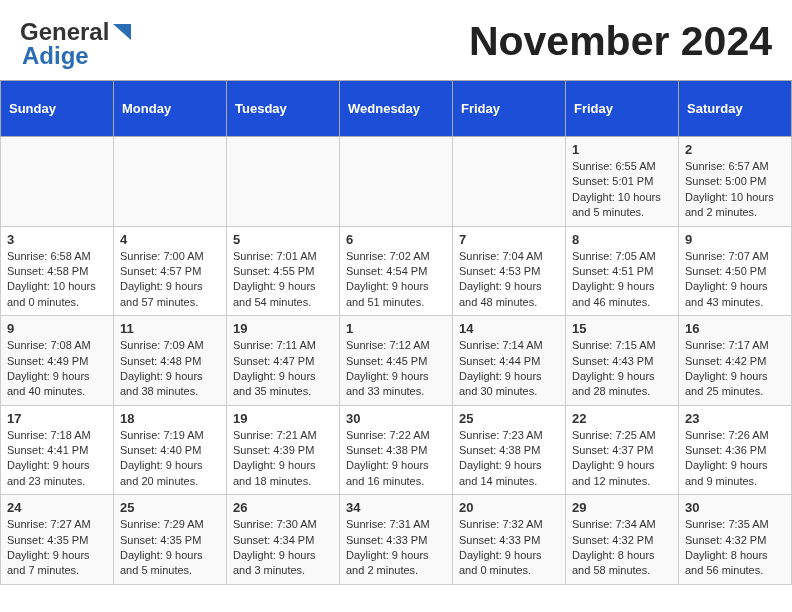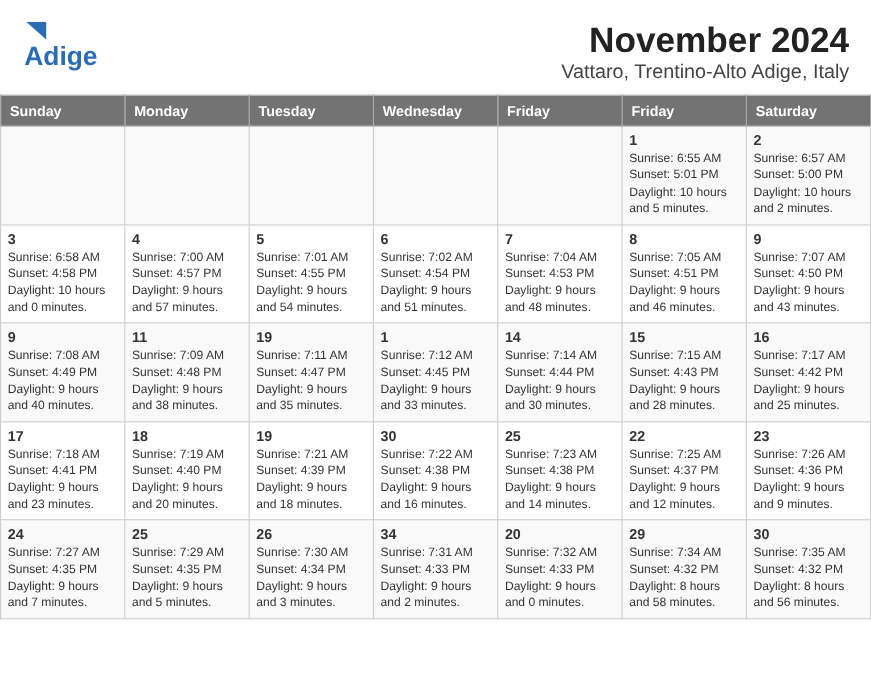--- a/index.html
+++ b/index.html
@@ -1,46 +1,46 @@
 <!DOCTYPE html>
 <html><head>
   <meta charset="utf-8">
   <style>
     * { box-sizing: border-box; margin: 0; padding: 0; }
     body { font-family: Arial, sans-serif; background: #fff; width: 792px; min-height: 612px; }
     .header { display: flex; justify-content: space-between; align-items: flex-start; padding: 18px 20px 10px 20px; }
     .logo { display: flex; flex-direction: column; align-items: flex-start; }
     .title-block { text-align: right; }
-    .title-block h1 { font-size: 32px; font-weight: bold; color: #222; }
+    .title-block h1 { font-size: 41px; font-weight: bold; color: #222; }
     .title-block h2 { font-size: 18px; font-weight: normal; color: #444; }
     .calendar { width: 100%; border-collapse: collapse; margin: 0; }
-    .calendar th { background: #737373; color: #fff; text-align: left; padding: 6px 8px; font-size: 13px; border: 1px solid #aaa; }
+    .calendar th { background: #1d4ed8; color: #fff; text-align: left; padding: 20px 8px; font-size: 13px; border: 1px solid #aaa; }
     .calendar td { vertical-align: top; padding: 5px 6px; font-size: 11px; color: #333; border: 1px solid #ccc; width: 113px; min-height: 80px; }
     .calendar td.empty { background: #f9f9f9; }
     .day-num { font-size: 13px; font-weight: bold; display: block; margin-bottom: 2px; }
     .day-info { font-size: 11px; line-height: 1.4; color: #333; }
     .row-bg-light { background: #f9f9f9; }
     .row-bg-white { background: #ffffff; }
     table { border-collapse: collapse; }
   </style>
 </head>
 <body>
 
 <div class="header">
   <div class="logo">
     <div style="display:flex; align-items:flex-end; gap:0;">
+      <span style="font-size:24px; font-weight:bold; color:#333;">General</span>
       <svg width="22" height="22" viewBox="0 0 22 22" style="margin-left:2px; margin-bottom:2px;">
         <polygon points="2,2 20,2 20,18" fill="#2a6db5"></polygon>
       </svg>
     </div>
     <span style="font-size:24px; font-weight:bold; color:#2a6db5; margin-top:-4px; margin-left:2px;">Adige</span>
   </div>
   <div class="title-block">
     <h1>November 2024</h1>
-    <h2>Vattaro, Trentino-Alto Adige, Italy</h2>
   </div>
 </div>
 
 <table class="calendar">
   <thead>
     <tr id="header-row">
         <th>Sunday</th>
         <th>Monday</th>
         <th>Tuesday</th>
         <th>Wednesday</th>

